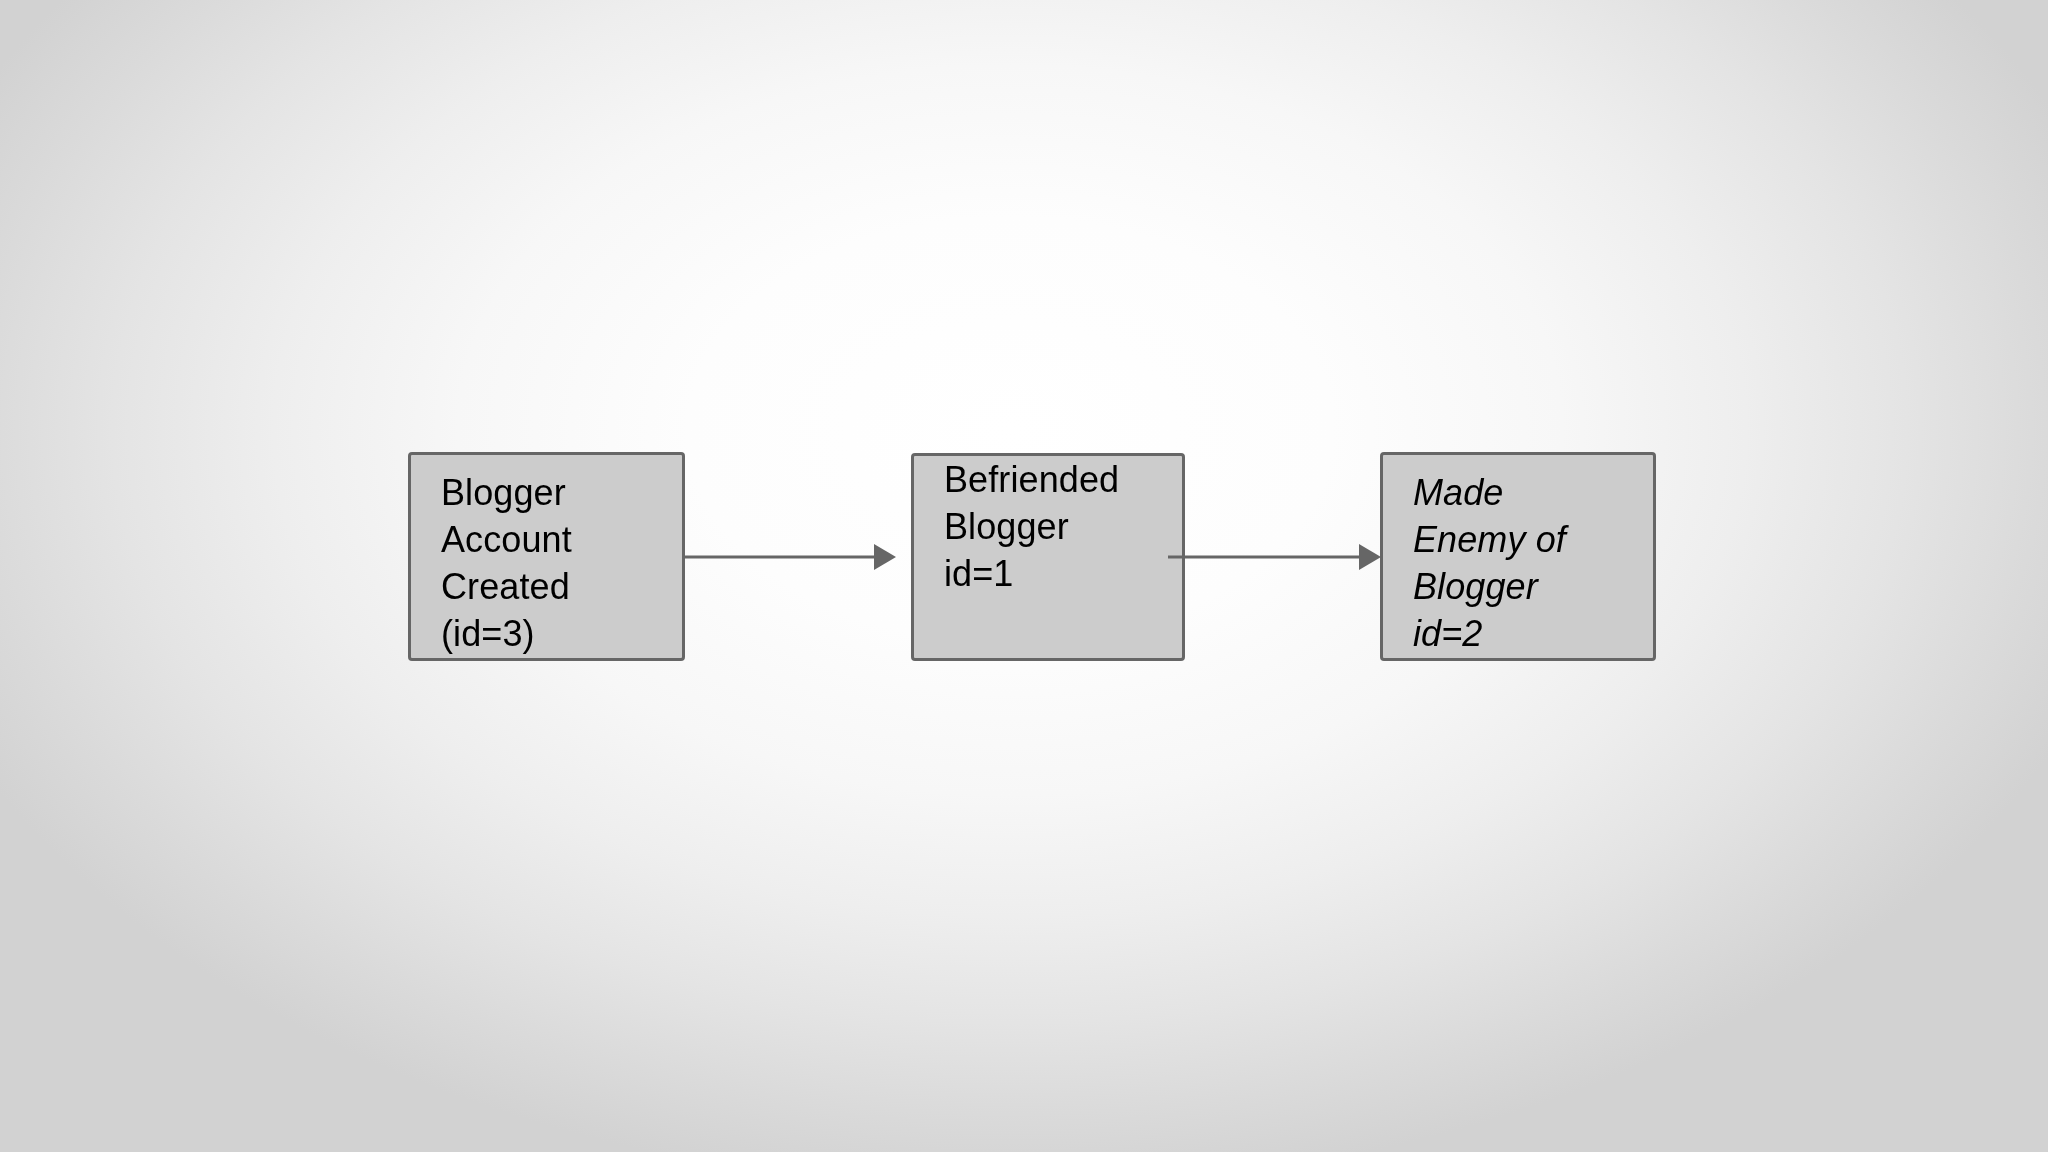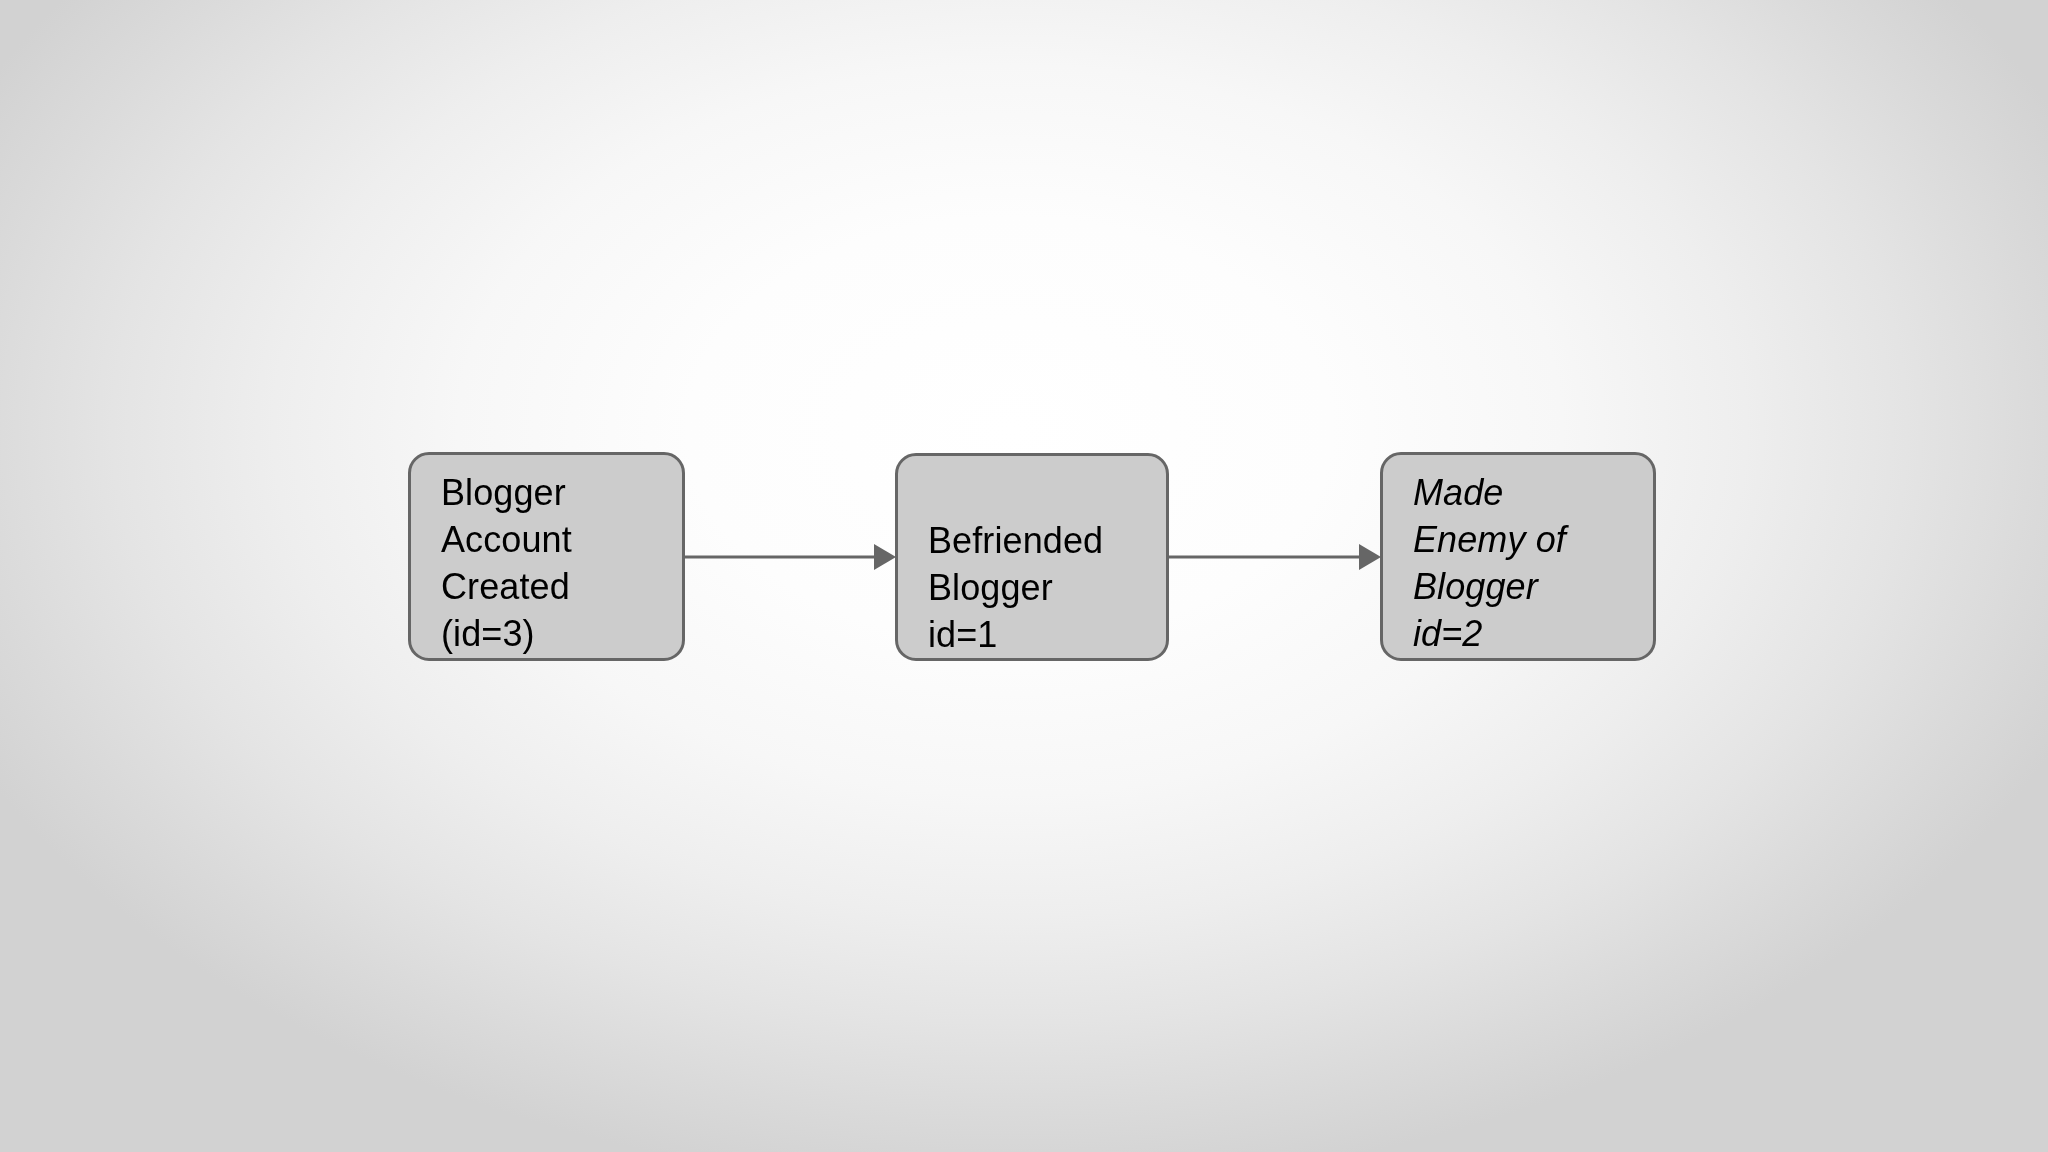--- a/index.html
+++ b/index.html
@@ -27,27 +27,28 @@
         #e4e4e4 78%,
         #dadada 90%,
         #d2d2d2 100%);
     overflow: hidden;
   }
   .node {
     position: absolute;
     box-sizing: border-box;
     background: #cccccc;
     border: 3px solid #666666;
-    border-radius: 21px;
+    border-radius: 4px;
     display: flex;
     flex-direction: column;
     justify-content: flex-start;
   }
   .node.vcenter {
-    justify-content: flex-end;
+    justify-content: flex-start;
+    margin-left: 16px;
   }
   .node-label {
     padding: 0 14px 0 30px;
     color: #000000;
     font-size: 36px;
     line-height: 47px;
     letter-spacing: 0.1px;
     white-space: pre-line;
     text-align: left;
   }

